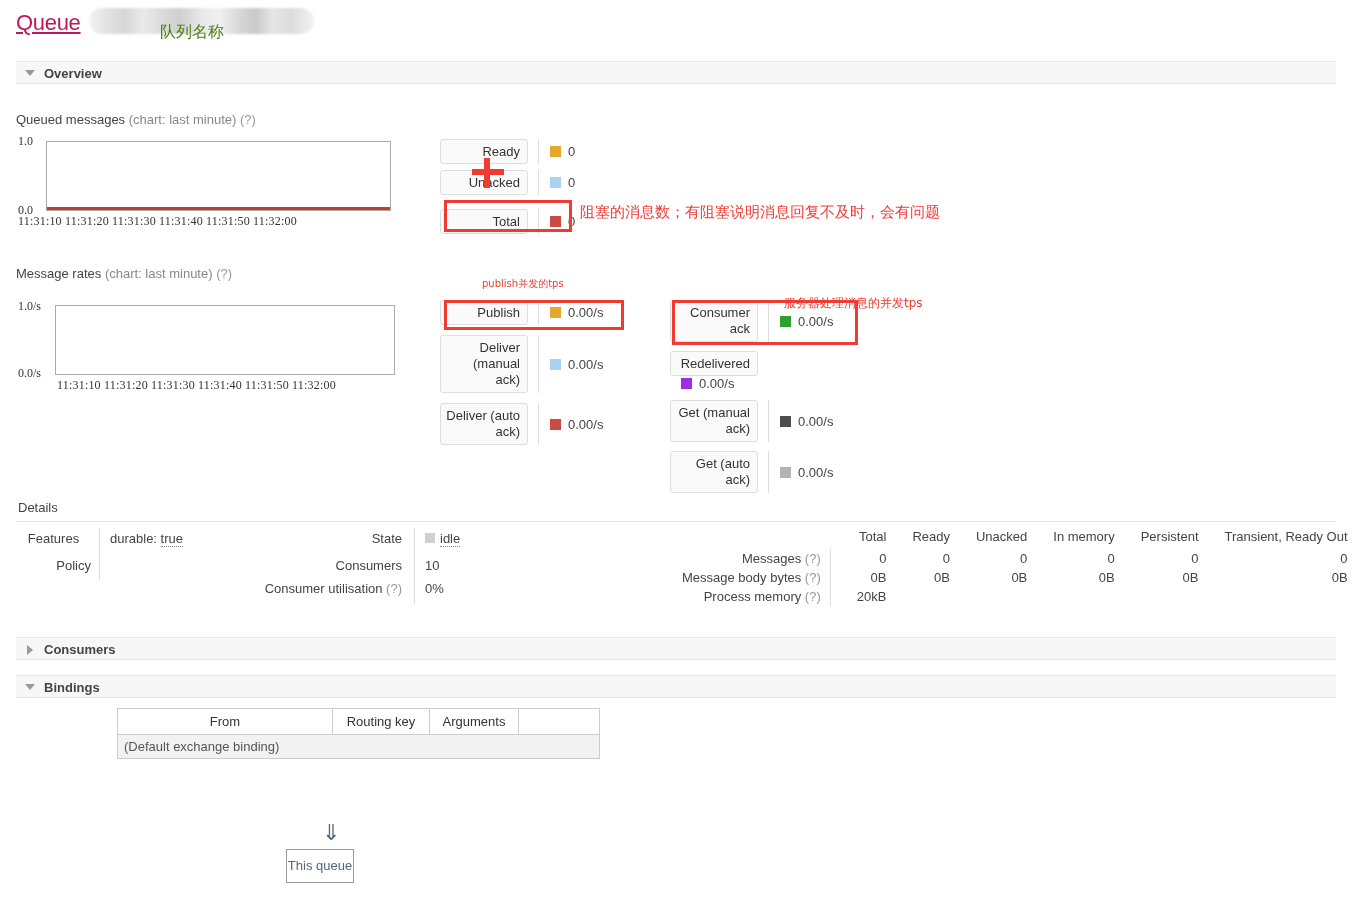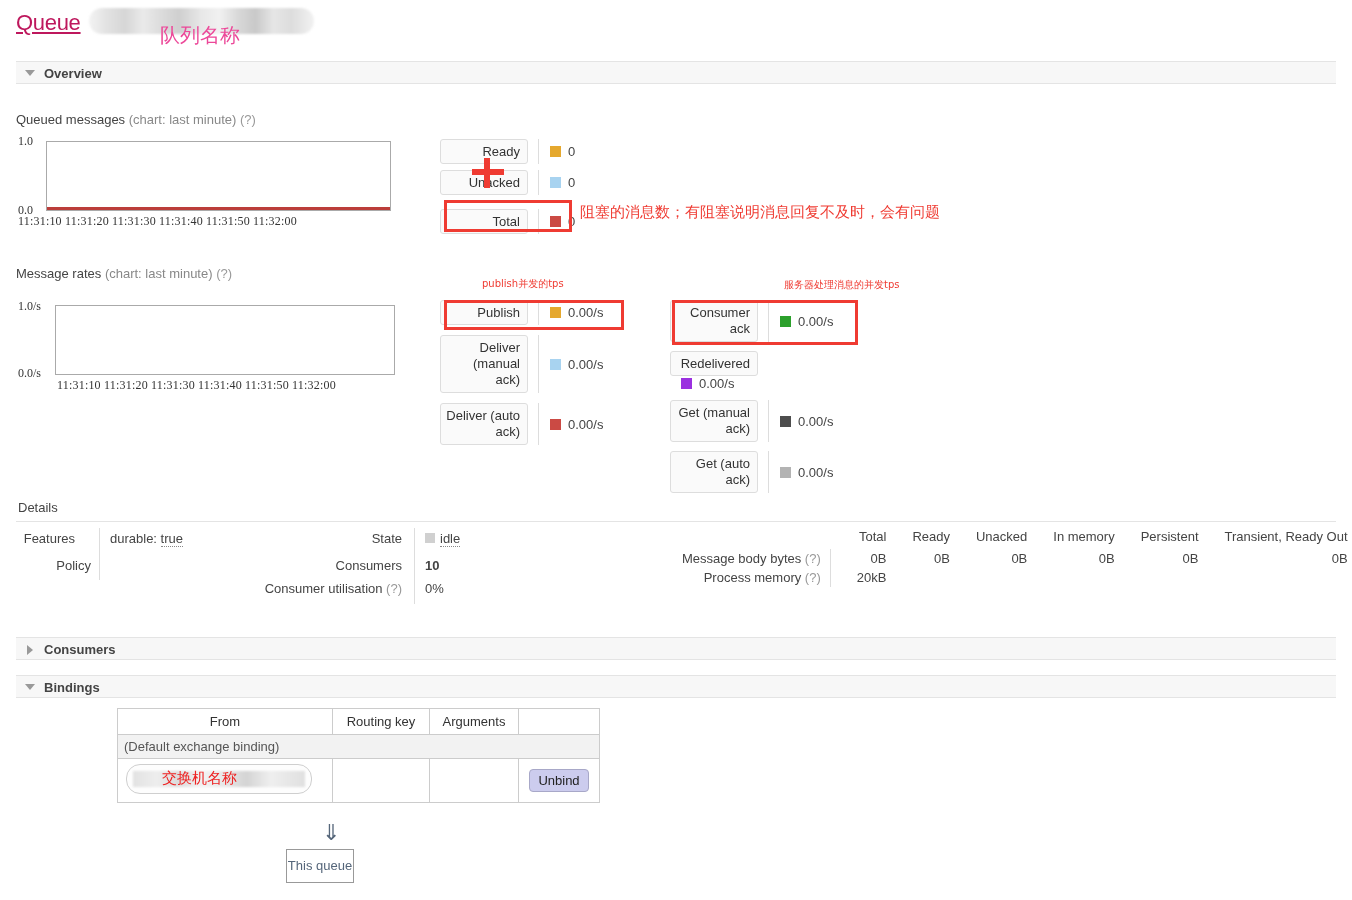--- a/index.html
+++ b/index.html
@@ -42,22 +42,22 @@
       #dcdcdc 32%, #cfcfcf 40%, #e8e8e8 50%,
       #f1f1f1 58%, #d9d9d9 66%, #c9c9c9 74%,
       #e6e6e6 82%, #dddddd 90%, #f2f2f2 100%);
     filter: blur(1.2px);
     top: -3px;
   }
   .blur-label {
     position: absolute;
     left: 160px;
     top: 22px;
-    font-size: 20px;
-    color: #ec4899;
+    font-size: 16px;
+    color: #4d7c0f;
     font-family: "DejaVu Sans", sans-serif;
     white-space: nowrap;
     z-index: 5;
   }
 
   
   .section-head {
     position: absolute;
     left: 16px;
     width: 1320px;
@@ -482,60 +482,72 @@
     <div class="legend-sep"></div>
     <div class="legend-val">
       <span class="swatch" style="background:#b3b3b3;"></span>
       <span>0.00/s</span>
     </div>
   </div>
 </div>
 
 <div class="ann-text" style="left:482px; top:277px; font-size:10px;">publish并发的tps</div>
 <div class="ann-box" style="left:444px; top:300px; width:180px; height:30px;"></div>
-<div class="ann-text" style="left:784px; top:278px; font-size:10px;">服务器处理消息的并发tps</div>
+<div class="ann-text" style="left:784px; top:295px; font-size:12px;">服务器处理消息的并发tps</div>
 <div class="ann-box" style="left:672px; top:300px; width:186px; height:45px;"></div>
 
 <div class="sub-caption" style="left:18px; top:500px;">Details</div>
 <div class="details-rule" style="top:521px;"></div>
 
-<div class="dl-label" style="left:0; top:531px; width:75px;">Features</div>
+<div class="dl-label" style="left:16px; top:531px; width:75px;text-align:center;">Features</div>
 <div class="dl-label" style="left:16px; top:558px; width:75px;">Policy</div>
 <div class="vrule" style="left:99px; top:528px; height:52px;"></div>
 <div class="dl-value" style="left:110px; top:531px;">
   <span>durable:</span>
   <span class="dotted">true</span>
 </div>
 
 <div class="dl-label" style="left:240px; top:531px; width:162px;">State</div>
 <div class="dl-label" style="left:240px; top:558px; width:162px;">Consumers</div>
 <div class="dl-label" style="left:230px; top:581px; width:172px;">
   <span>Consumer utilisation</span>
   <span class="q-mark">(?)</span>
 </div>
 <div class="vrule" style="left:414px; top:528px; height:76px;"></div>
 <div class="dl-value" style="left:425px; top:531px;">
   <span class="state-swatch"></span><span class="dotted">idle</span>
 </div>
-<div class="dl-value" style="left:425px; top:558px;font-weight:bold;">10</div>
+<div class="dl-value" style="left:425px; top:558px;">10</div>
 <div class="dl-value" style="left:425px; top:581px;">0%</div>
 
 <table class="stats">
   <thead>
     <tr>
       <th></th>
       <th>Total</th>
       <th>Ready</th>
       <th>Unacked</th>
       <th>In memory</th>
       <th>Persistent</th>
       <th>Transient, Ready Out</th>
     </tr>
   </thead>
   <tbody>
+    <tr>
+      <td class="rowhead">
+        <span>Messages</span>
+        <span class="q-mark">(?)</span>
+      </td>
+      <td>0</td>
+      <td>0</td>
+      <td>0</td>
+      <td>0</td>
+      <td>0</td>
+      <td>0</td>
+    </tr>
     <tr>
       <td class="rowhead">
         <span>Message body bytes</span>
         <span class="q-mark">(?)</span>
       </td>
       <td>0B</td>
       <td>0B</td>
       <td>0B</td>
       <td>0B</td>
       <td>0B</td>
@@ -572,30 +584,17 @@
       <th style="width:198px;">From</th>
       <th style="width:80px;">Routing key</th>
       <th style="width:72px;">Arguments</th>
       <th style="width:64px;"></th>
     </tr>
   </thead>
   <tbody>
     <tr class="default-row">
       <td colspan="4">(Default exchange binding)</td>
     </tr>
-    <tr>
-      <td>
-        <span class="exch-pill">
-          <span class="blurfill"></span>
-          <span class="redlab">交换机名称</span>
-        </span>
-      </td>
-      <td></td>
-      <td></td>
-      <td style="text-align:center;">
-        <span class="unbind-btn">Unbind</span>
-      </td>
-    </tr>
   </tbody>
 </table>
 
 <div class="down-arrow">⇓</div>
 <div class="this-queue">This queue</div>
 
 </body></html>

